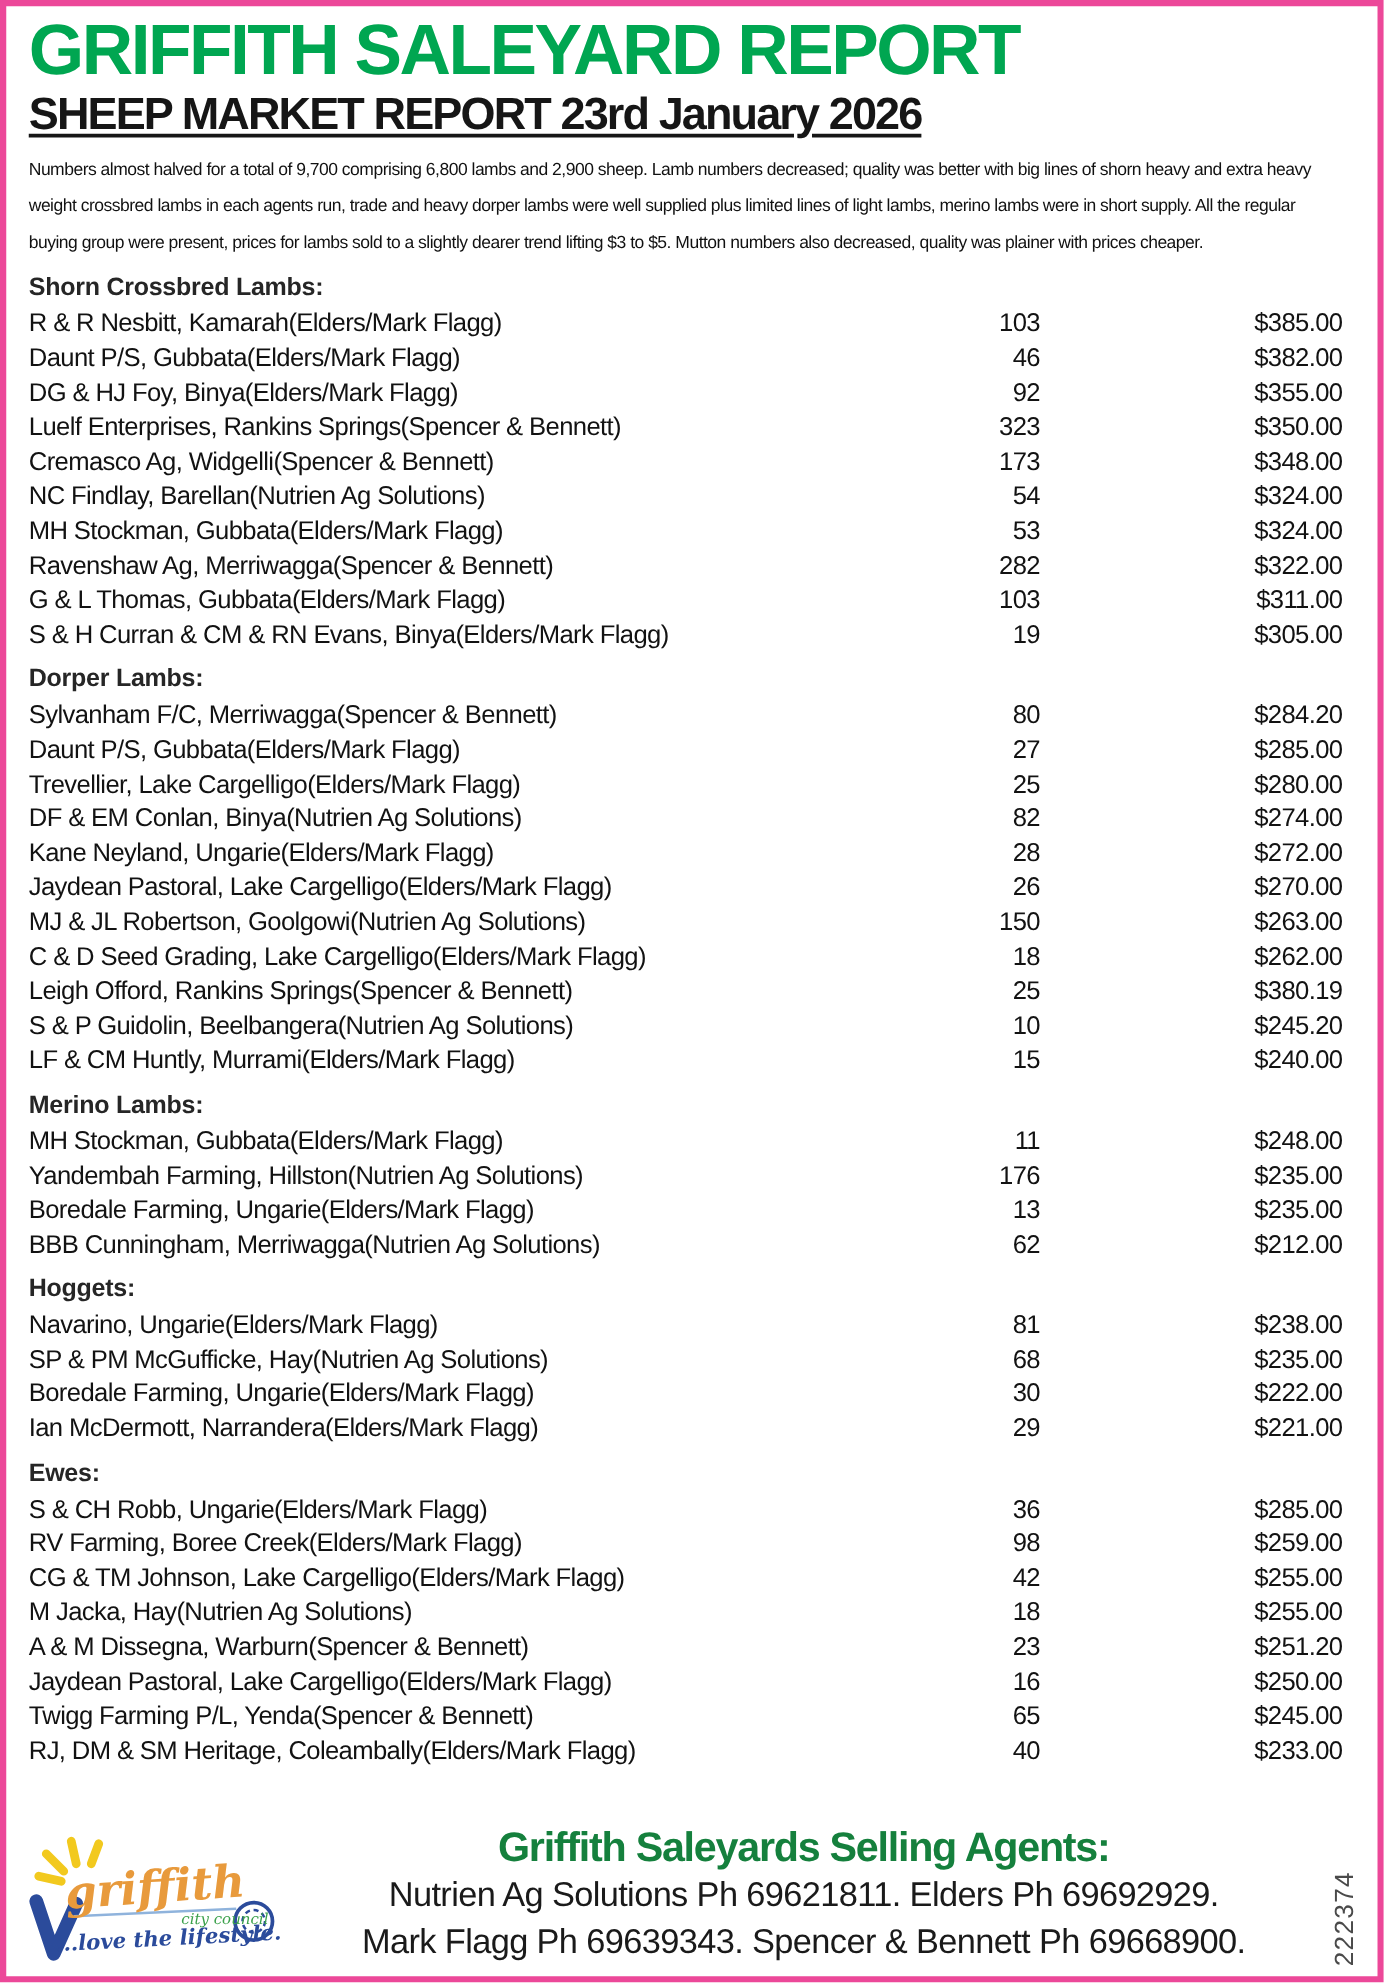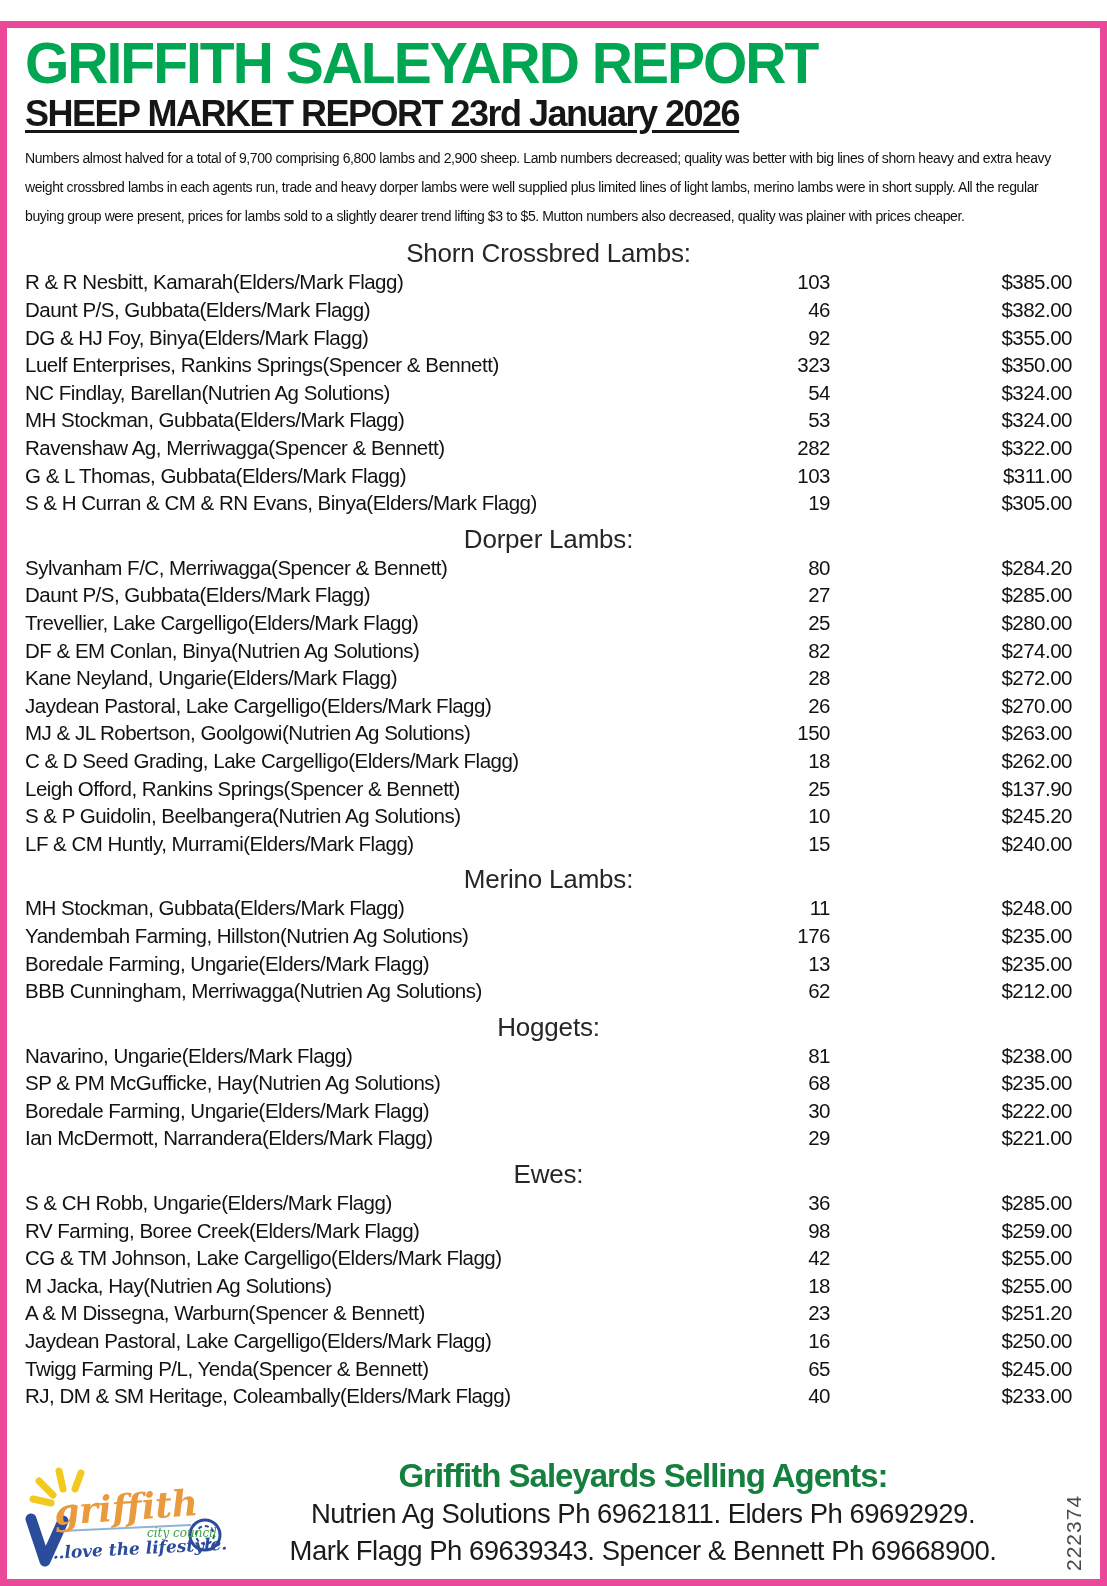--- a/index.html
+++ b/index.html
@@ -5,25 +5,24 @@
   * { margin:0; padding:0; box-sizing:border-box; }
   html,body { background:#ffffff; }
   body {
     width:1107px; height:1586px;
     font-family:"Liberation Sans", sans-serif;
     color:#1c1c1c;
     position:relative;
   }
   .page {
     position:absolute; inset:0;
-    border:7px solid #ec4899;
+    border:5px solid #ec4899;
     background:#ffffff;
     padding:4px 28px 0 18px;
     overflow:hidden;
-    margin-top:21px;
   }
   .report-title {
     color:#00A651;
     font-size:57px;
     font-weight:bold;
     letter-spacing:-2px;
     line-height:1.02;
     margin-top:2px;
   }
   .report-subtitle {
@@ -41,27 +40,26 @@
   .summary {
     margin-top:10px;
     font-size:14px;
     line-height:29px;
     letter-spacing:-0.4px;
     color:#111;
     max-width:1045px;
   }
   .sections { margin-top:4px; }
   .section-title {
-    font-size:26px;
-    font-weight:normal;
+    font-size:20px;
+    font-weight:bold;
     color:#262626;
     line-height:30px;
     margin-top:7px;
     letter-spacing:-0.2px;
-    text-align:center;
   }
   .sale-row {
     display:grid;
     grid-template-columns:1fr 120px 242px;
     font-size:20.5px;
     line-height:27.6px;
     letter-spacing:-0.5px;
     color:#121212;
   }
   .sale-row .head-count { text-align:right; }
@@ -131,20 +129,25 @@
       <span class="head-count">92</span>
       <span class="price">$355.00</span>
     </div>
 
     <div class="sale-row">
       <span class="vendor">Luelf Enterprises, Rankins Springs(Spencer &amp; Bennett)</span>
       <span class="head-count">323</span>
       <span class="price">$350.00</span>
     </div>
 
+    <div class="sale-row">
+      <span class="vendor">Cremasco Ag, Widgelli(Spencer &amp; Bennett)</span>
+      <span class="head-count">173</span>
+      <span class="price">$348.00</span>
+    </div>
 
 
     <div class="sale-row">
       <span class="vendor">NC Findlay, Barellan(Nutrien Ag Solutions)</span>
       <span class="head-count">54</span>
       <span class="price">$324.00</span>
     </div>
 
     <div class="sale-row">
       <span class="vendor">MH Stockman, Gubbata(Elders/Mark Flagg)</span>
@@ -219,21 +222,21 @@
 
     <div class="sale-row">
       <span class="vendor">C &amp; D Seed Grading, Lake Cargelligo(Elders/Mark Flagg)</span>
       <span class="head-count">18</span>
       <span class="price">$262.00</span>
     </div>
 
     <div class="sale-row">
       <span class="vendor">Leigh Offord, Rankins Springs(Spencer &amp; Bennett)</span>
       <span class="head-count">25</span>
-      <span class="price">$137.90</span>
+      <span class="price">$380.19</span>
     </div>
 
     <div class="sale-row">
       <span class="vendor">S &amp; P Guidolin, Beelbangera(Nutrien Ag Solutions)</span>
       <span class="head-count">10</span>
       <span class="price">$245.20</span>
     </div>
 
     <div class="sale-row">
       <span class="vendor">LF &amp; CM Huntly, Murrami(Elders/Mark Flagg)</span>

